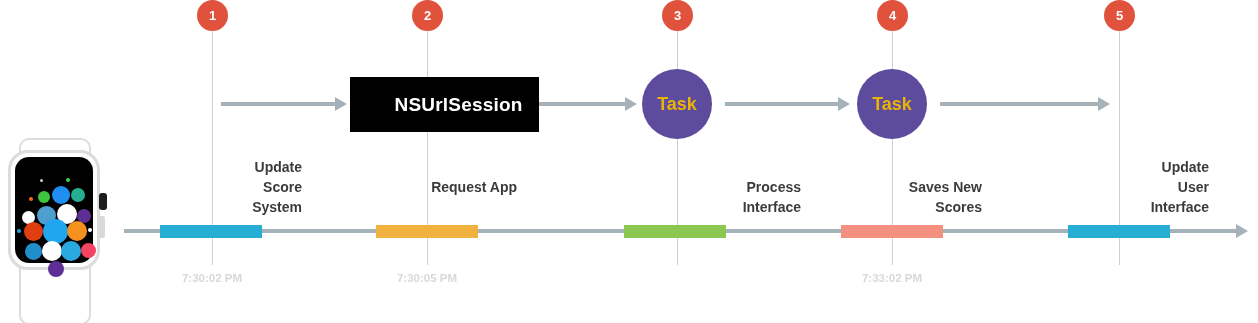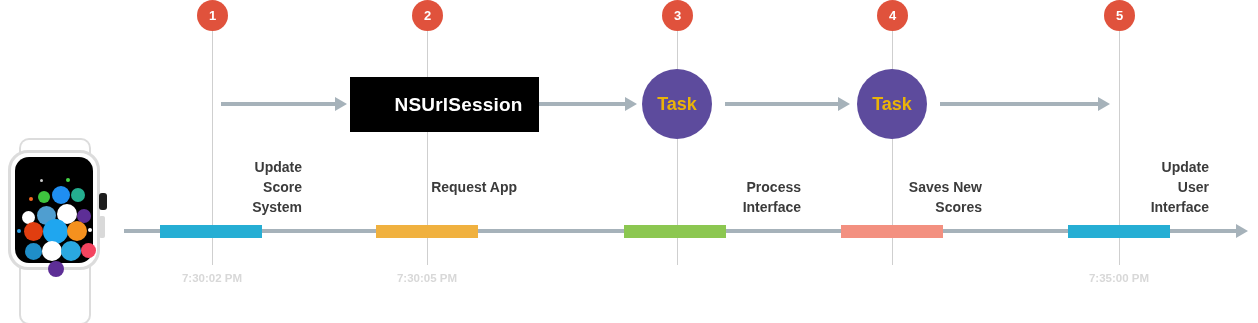--- a/index.html
+++ b/index.html
@@ -127,27 +127,27 @@
     <div class="seg" style="left: 624px; top: 224.5px; width: 102px; background: rgb(140, 199, 81);"></div>
     <div class="tlabel" style="left: 621px; width: 180px; top: 177px; color: rgb(59, 59, 59);">
       <div>Process</div>
       <div>Interface</div>
     </div>
     <div class="seg" style="left: 841px; top: 224.5px; width: 102px; background: rgb(243, 144, 128);"></div>
     <div class="tlabel" style="left: 802px; width: 180px; top: 177px; color: rgb(59, 59, 59);">
       <div>Saves New</div>
       <div>Scores</div>
     </div>
+    <div class="tstamp" style="left: 822px; width: 140px; top: 272px; color: rgb(216, 216, 216);">7:33:02 PM</div>
     <div class="seg" style="left: 1068px; top: 224.5px; width: 102px; background: rgb(38, 174, 212);"></div>
     <div class="tlabel" style="left: 1029px; width: 180px; top: 157px; color: rgb(59, 59, 59);">
       <div>Update</div>
       <div>User</div>
       <div>Interface</div>
     </div>
-    <div class="tstamp" style="left: 1049px; width: 140px; top: 272px; color: rgb(216, 216, 216);">7:35:00 PM</div>
     <div class="watch" style="left: 0px; top: 138px; width: 120px; height: 185px;">
       <div class="band band-top" style="left: 19px; top: 0px; width: 68px; height: 32px; border-color: rgb(220, 220, 220);"></div>
       <div class="band band-bot" style="left: 19px; top: 128px; width: 68px; height: 57px; border-color: rgb(220, 220, 220);"></div>
       <div class="case" style="left: 8px; top: 12px; width: 92px; height: 120px; border-color: rgb(220, 220, 220);"></div>
       <div class="screen" style="left: 15px; top: 19px; width: 78px; height: 106px; background: rgb(0, 0, 0);"></div>
       <div class="crown" style="left: 99px; top: 55px; width: 8px; height: 17px;"></div>
       <div class="crown2" style="left: 99px; top: 78px; width: 6px; height: 22px;"></div>
     </div>
     <div class="dot" style="left: 29px; top: 197px; width: 4px; height: 4px; background: rgb(244, 103, 31);"></div>
     <div class="dot" style="left: 38px; top: 191px; width: 12px; height: 12px; background: rgb(62, 196, 62);"></div>

